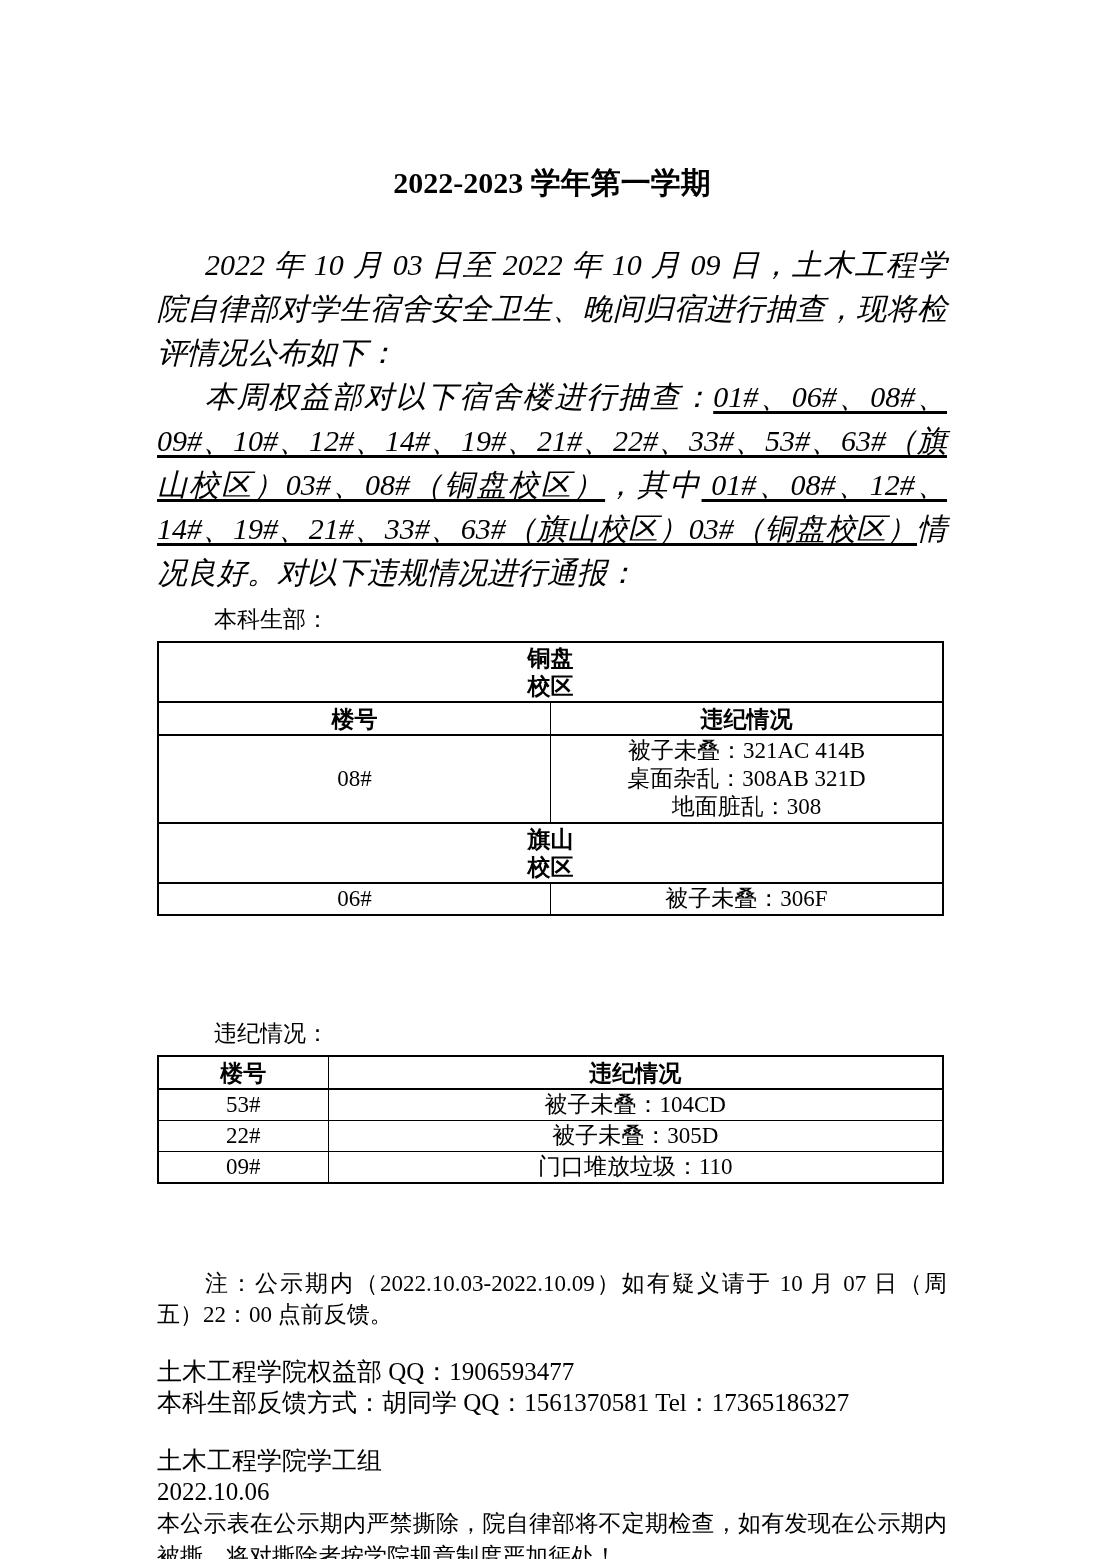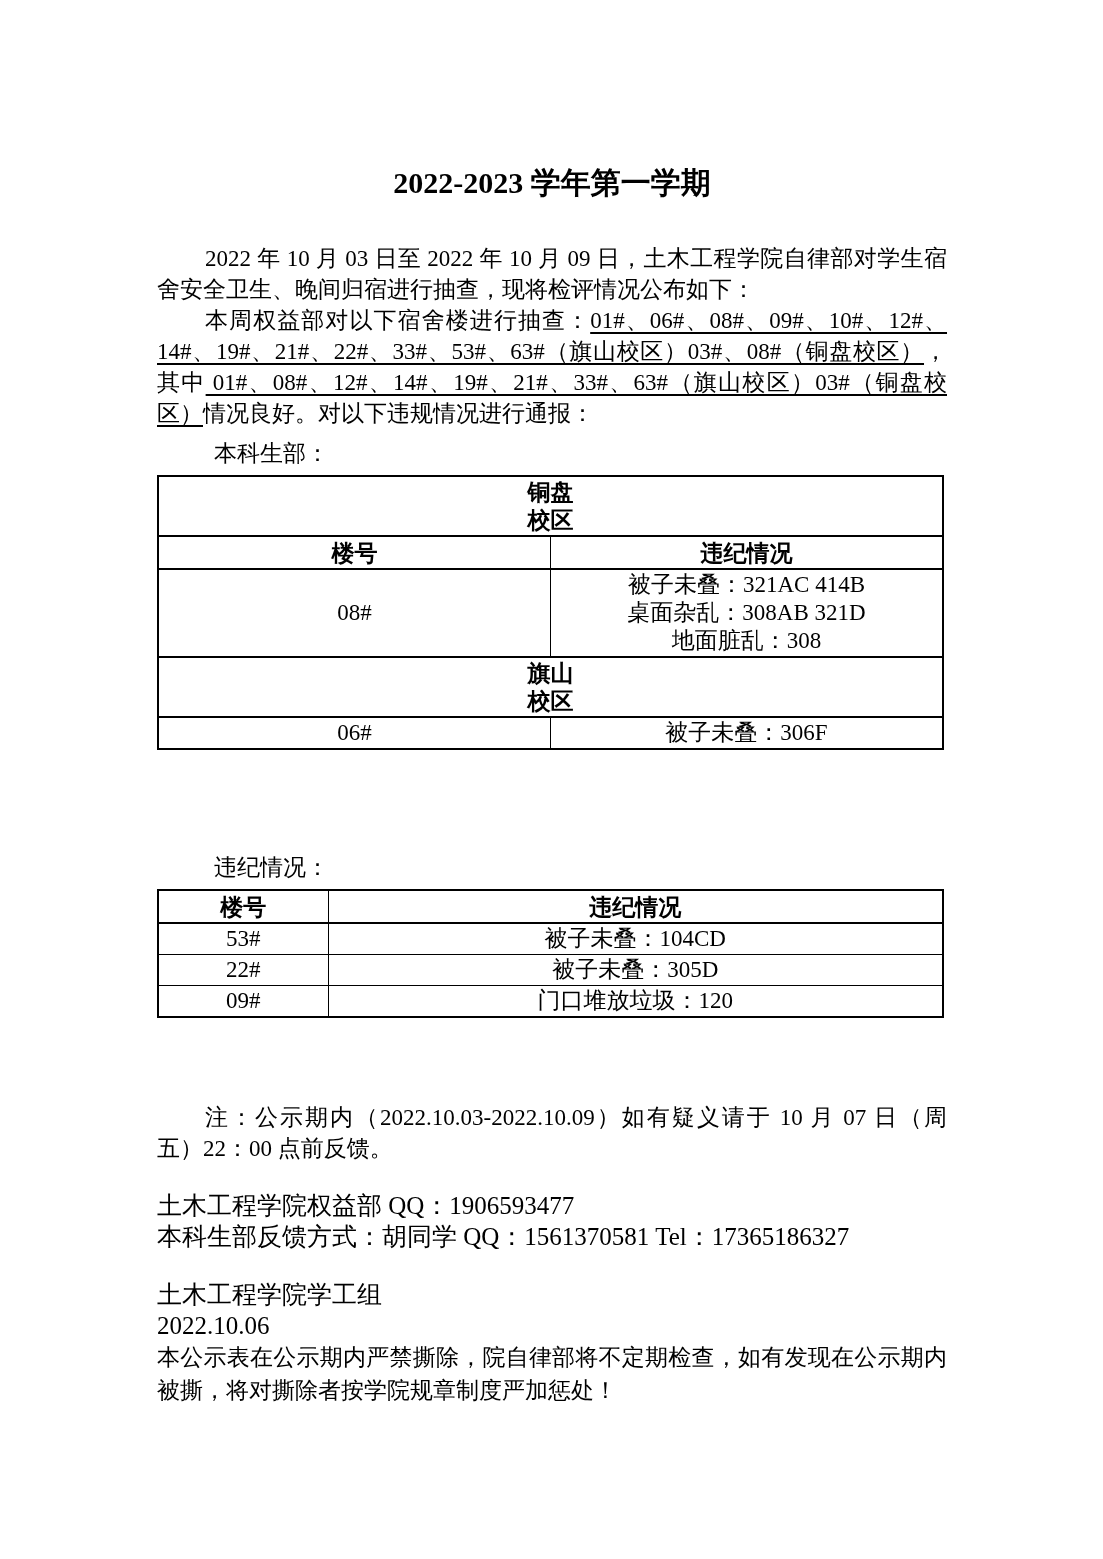--- a/index.html
+++ b/index.html
@@ -18,24 +18,25 @@
   }
   .title {
     text-align: center;
     font-weight: bold;
     font-size: 30px;
     line-height: 40px;
     font-family: "Liberation Serif", "DejaVu Serif", serif;
   }
   .title-sub { margin-top: 42px; }
   .para {
-    font-size: 23px;
-    line-height: 31px;
+    font-size: 30px;
+    line-height: 44px;
     text-align: justify;
     text-indent: 48px;
+    font-style: italic;
   }
   .para-intro { margin-top: 40px; }
   .u { text-decoration: underline; text-underline-offset: 4px; }
   .section-label {
     font-size: 23px;
     line-height: 31px;
     margin-top: 9px;
     padding-left: 57px;
   }
   table.tbl {
@@ -149,21 +150,21 @@
       <tr class="data-row">
         <td class="col-building">53#</td>
         <td>被子未叠：104CD</td>
       </tr>
       <tr class="data-row">
         <td class="col-building">22#</td>
         <td>被子未叠：305D</td>
       </tr>
       <tr class="data-row">
         <td class="col-building">09#</td>
-        <td>门口堆放垃圾：120</td>
+        <td>门口堆放垃圾：110</td>
       </tr>
     </tbody>
   </table>
 
   <p class="note">注：公示期内（2022.10.03-2022.10.09）如有疑义请于 10 月 07 日（周五）22：00  点前反馈。</p>
 
   <div class="sig-line sig-contact-1">土木工程学院权益部  QQ：1906593477</div>
   <div class="sig-line">本科生部反馈方式：胡同学  QQ：1561370581  Tel：17365186327</div>
 
   <div class="sig-line sig-group">土木工程学院学工组</div>

